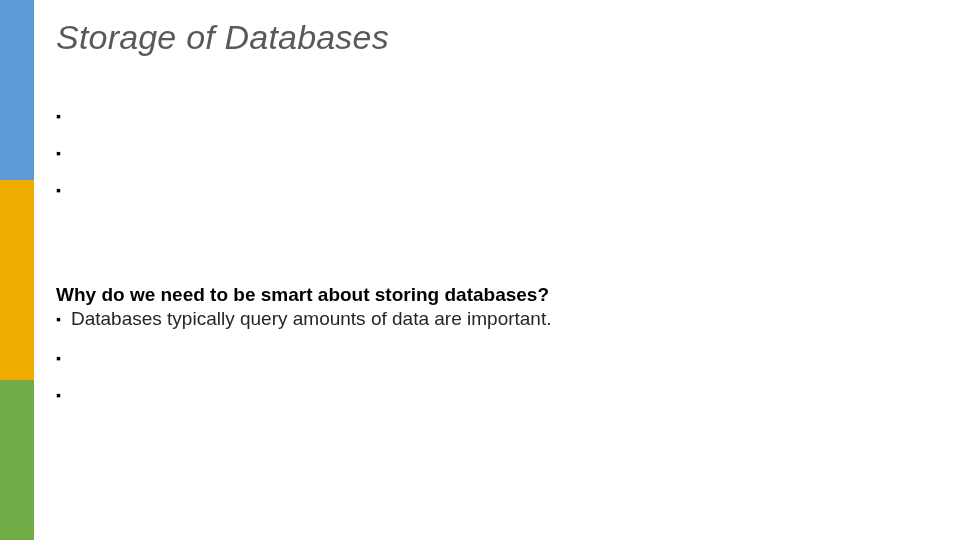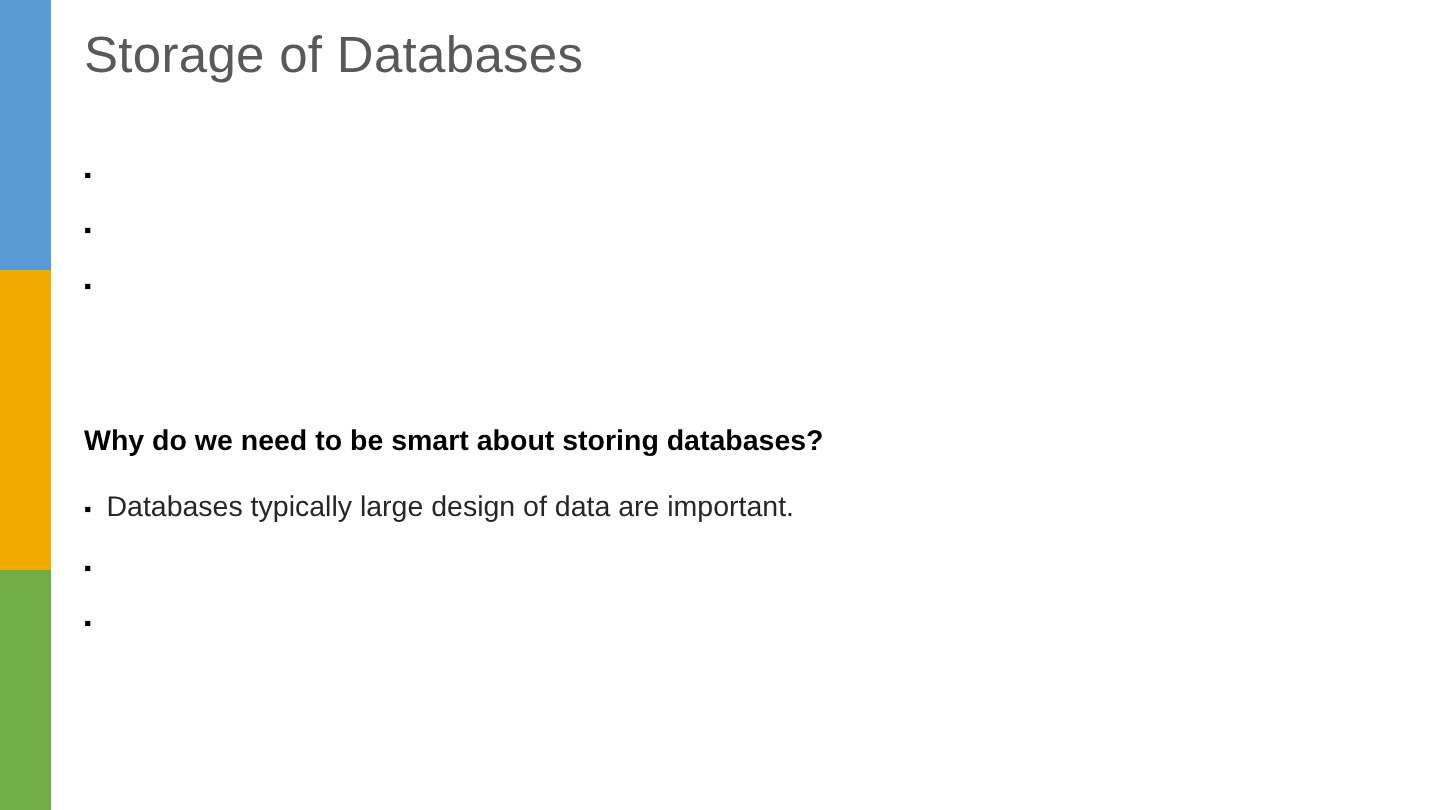--- a/index.html
+++ b/index.html
@@ -4,26 +4,26 @@
   <style>
     * { margin: 0; padding: 0; box-sizing: border-box; }
     html, body { width: 960px; height: 540px; overflow: hidden; font-family: Arial, Helvetica, sans-serif; background: #fff; }
     .slide { position: relative; width: 960px; height: 540px; background: #fff; }
     .sidebar { position: absolute; left: 0; top: 0; width: 34px; height: 540px; }
     .bar { position: absolute; left: 0; width: 34px; }
     .bar-blue   { top: 0;    height: 180px; background: #5b9bd5; }
     .bar-yellow { top: 180px; height: 200px; background: #f0ab00; }
     .bar-green  { top: 380px; height: 160px; background: #70ad47; }
     .content { position: absolute; left: 56px; top: 18px; right: 40px; }
-    .title { font-size: 34px; color: #595959; font-weight: 400; letter-spacing: 0.2px; }
+    .title { font-size: 34px; color: #595959; font-weight: 400; letter-spacing: 0.2px; font-style: italic; }
     .list { margin-top: 46px; }
     .item { display: flex; align-items: flex-start; font-size: 19px; color: #262626; margin-bottom: 14px; line-height: 1.35; }
     .bullet { color: #000; font-size: 14px; margin-right: 10px; margin-top: 4px; flex-shrink: 0; }
     .section-gap { height: 70px; }
-    .subheading { font-size: 19px; font-weight: 700; color: #000; margin-bottom: 20px; }
+    .subheading { font-size: 19px; font-weight: 700; color: #000; }
   </style>
 </head>
 <body>
 
 <div class="slide">
   <div class="sidebar">
     <div class="bar bar-blue"></div>
     <div class="bar bar-yellow"></div>
     <div class="bar bar-green"></div>
   </div>
@@ -43,21 +43,21 @@
       </div>
     </div>
 
     <div class="section-gap"></div>
 
     <div class="subheading">Why do we need to be smart about storing databases?</div>
 
     <div>
       <div class="item">
         <span class="bullet">▪</span>
-        <span>Databases typically large design of data are important.</span>
+        <span>Databases typically query amounts of data are important.</span>
       </div>
       <div class="item">
         <span class="bullet">▪</span>
       </div>
       <div class="item">
         <span class="bullet">▪</span>
       </div>
     </div>
   </div>
 </div>

